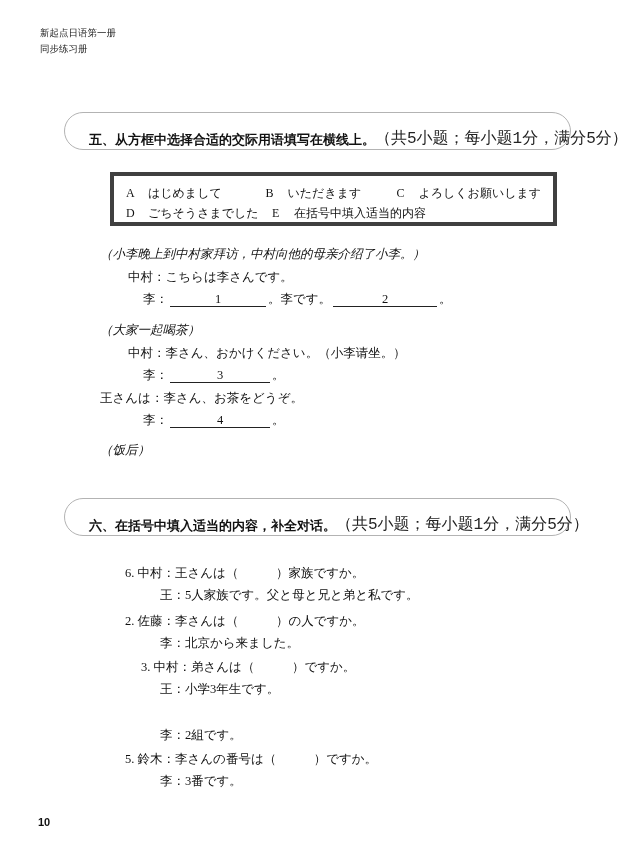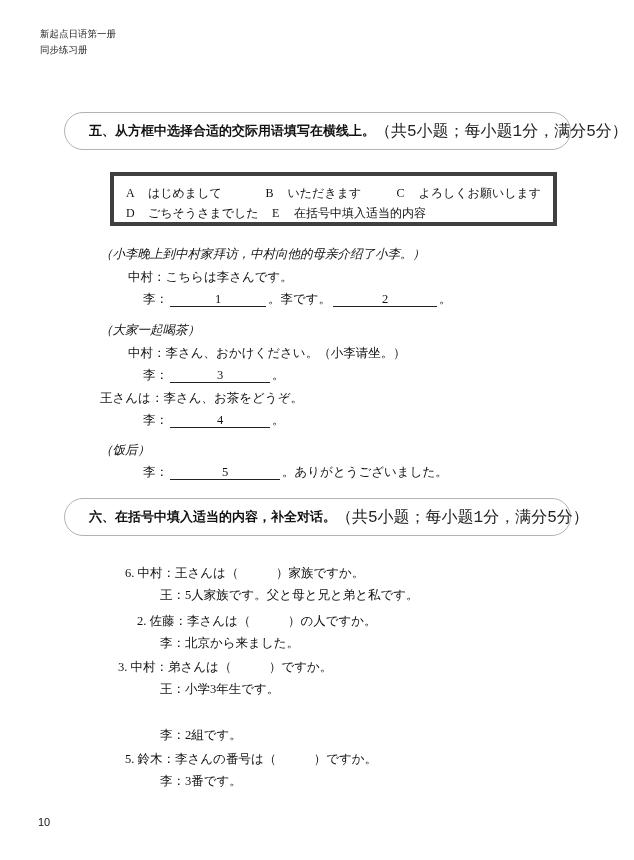--- a/index.html
+++ b/index.html
@@ -9,26 +9,26 @@
     font-family:"Liberation Serif","DejaVu Serif",serif;
     color:#111111;
   }
   .page {
     position:relative; width:634px; height:860px;
     background:#ffffff; overflow:hidden;
   }
   .doc-header {
     position:absolute; top:26px; left:40px;
     font-size:9.5px; line-height:16px; color:#222;
-    font-family:Liberation Serif, serif;
+    font-family:Liberation Mono, monospace;
   }
   .section-box {
     position:absolute; left:64px; width:507px; height:38px;
     border:1px solid #b3b3b3; border-radius:19px;
-    display:flex; align-items:center; padding:16px 24px;
+    display:flex; align-items:flex-end; padding:0 24px;
     background:#fff;
   }
   .section-title { font-weight:bold; font-size:13px; white-space:nowrap; }
   .section-points { font-size:16px; margin-left:auto; white-space:nowrap; color:#222;font-family:Liberation Mono, monospace; }
   #sec5-box { top:112px; }
   #sec6-box { top:498px; }
 
   .options-box {
     position:absolute; top:172px; left:110px; width:447px; height:54px;
     border:4px solid #404040; padding:7px 12px; font-size:12px; background:#fff;
@@ -46,21 +46,21 @@
   .blank {
     display:inline-block; border-bottom:1px solid #222;
     text-align:center; height:16px; line-height:16px;
     vertical-align:baseline; margin:0 2px;
   }
   .qline, .aline {
     position:absolute; font-size:12.5px; line-height:17px; white-space:nowrap;
   }
   .page-number {
     position:absolute; left:38px; top:816px;
-    font-size:11px; font-weight:normal;
+    font-size:11px; font-weight:bold;
     font-family:"Liberation Sans","DejaVu Sans",sans-serif;
   }
 </style>
 </head>
 <body>
 
 <div class="page">
 
   <div class="doc-header">
     <div>新起点日语第一册</div>
@@ -101,36 +101,33 @@
   </div>
 
   <div class="dline" style="top:390px; left:100px;">王さんは：李さん、お茶をどうぞ。</div>
 
   <div class="dline" style="top:412px; left:143px;">
     <span>李：</span><span class="blank" style="width:100px;"><span>4</span></span><span>。</span>
   </div>
 
   <div class="dline stage" style="top:442px; left:100px;">（饭后）</div>
 
-  <div class="dline" style="top:464px; left:143px;">
-    <span>李：</span><span class="blank" style="width:110px;"><span>5</span></span><span>。ありがとうございました。</span>
-  </div>
 
   <div class="section-box" id="sec6-box">
     <span class="section-title">六、在括号中填入适当的内容，补全对话。</span>
     <span class="section-points">（共5小题；每小题1分，满分5分）</span>
   </div>
 
   <div class="qline" style="top:565px; left:125px;">6. 中村：王さんは（　　　）家族ですか。</div>
   <div class="aline" style="top:587px; left:160px;">王：5人家族です。父と母と兄と弟と私です。</div>
 
-  <div class="qline" style="top:613px; left:137px;">2. 佐藤：李さんは（　　　）の人ですか。</div>
+  <div class="qline" style="top:613px; left:125px;">2. 佐藤：李さんは（　　　）の人ですか。</div>
   <div class="aline" style="top:635px; left:160px;">李：北京から来ました。</div>
 
-  <div class="qline" style="top:659px; left:118px;">3. 中村：弟さんは（　　　）ですか。</div>
+  <div class="qline" style="top:659px; left:141px;">3. 中村：弟さんは（　　　）ですか。</div>
   <div class="aline" style="top:681px; left:160px;">王：小学3年生です。</div>
 
   <div class="aline" style="top:727px; left:160px;">李：2組です。</div>
 
   <div class="qline" style="top:751px; left:125px;">5. 鈴木：李さんの番号は（　　　）ですか。</div>
   <div class="aline" style="top:773px; left:160px;">李：3番です。</div>
 
   <div class="page-number">10</div>
 
 </div>

